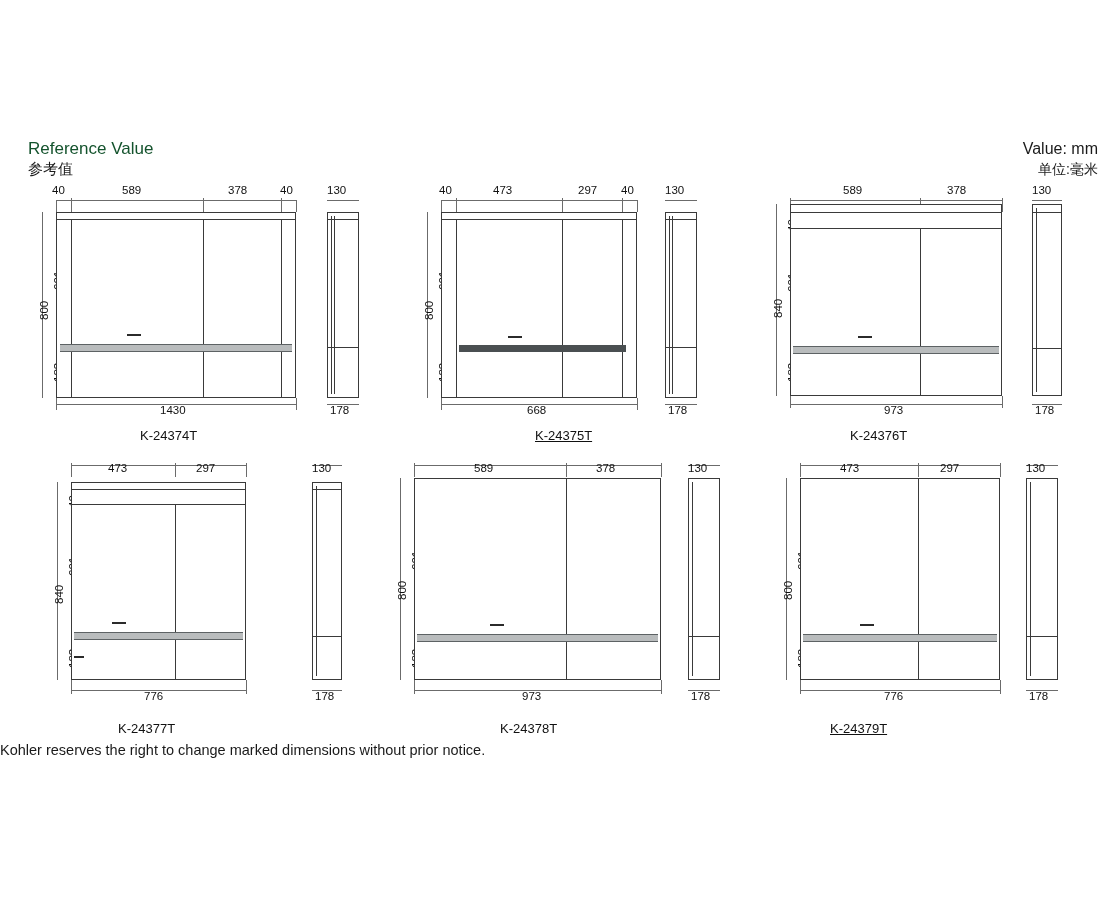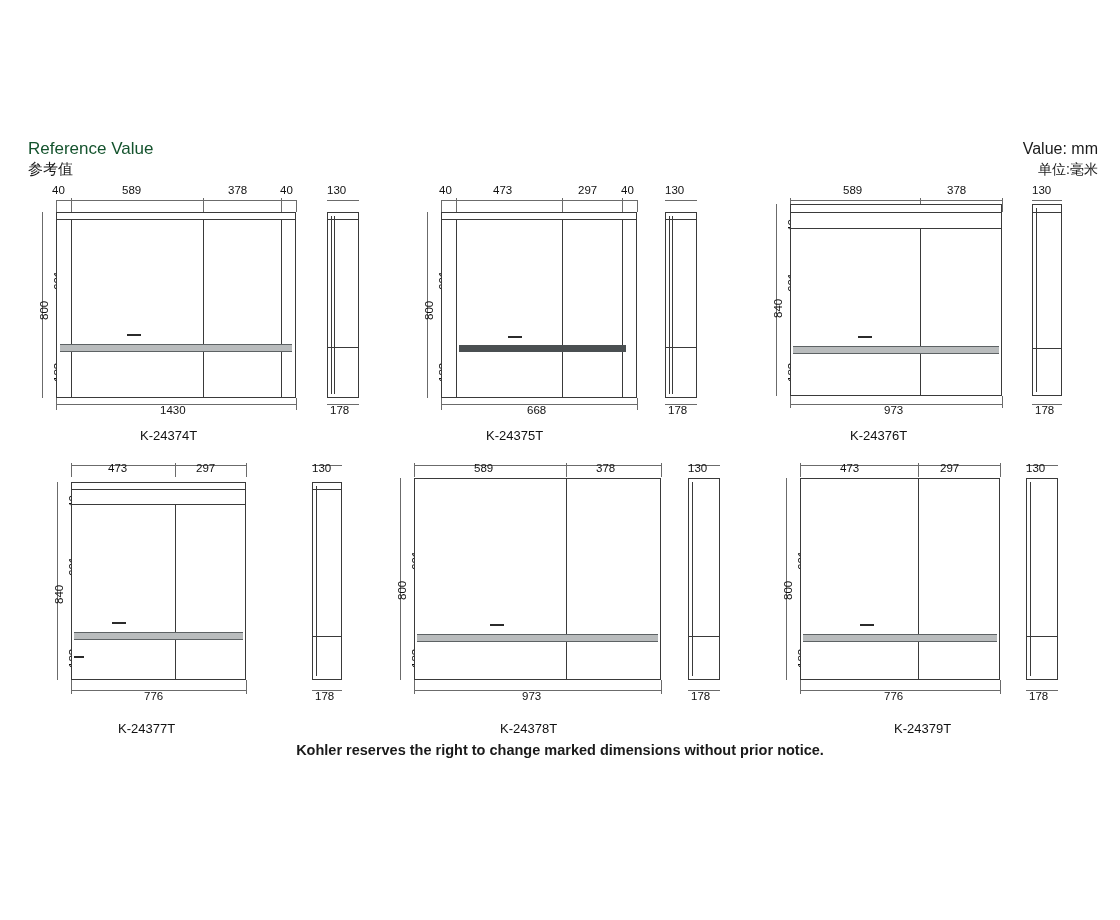--- a/index.html
+++ b/index.html
@@ -13,21 +13,21 @@
   }
   .page{position:absolute;inset:0;}
 
   .hdr-left{position:absolute;left:28px;top:138px;}
   .hdr-left .l1{font-size:17px;line-height:21px;color:#14532d;}
   .hdr-left .l2{font-size:15px;line-height:20px;color:#1a1a1a;}
   .hdr-right{position:absolute;right:22px;top:138px;text-align:right;}
   .hdr-right .l1{font-size:16px;line-height:21px;color:#1a1a1a;}
   .hdr-right .l2{font-size:14px;line-height:20px;color:#1a1a1a;}
 
-  .footer{position:absolute;left:0;right:0;top:740px;text-align:center;font-weight:bold;}
+  .footer{position:absolute;left:0;right:0;top:740px;}
   .footer .f1{font-size:14.5px;line-height:20px;color:#1a1a1a;}
   .footer .f2{font-size:14.5px;line-height:21px;color:#1a1a1a;}
 
   
   .fig{position:absolute;}
   .cap{position:absolute;font-size:13px;color:#111;white-space:nowrap;}
 
   .box{position:absolute;border:1px solid #3a3a3a;box-sizing:border-box;background:#fff;}
   .ln{position:absolute;background:#3a3a3a;}
   .lnh{height:1px;}
@@ -138,21 +138,21 @@
     <div class="ext exth" style="left:665px;top:200px;width:32px;"></div>
     <div class="dim" style="left:665px;top:184px;">130</div>
     <div class="box" style="left:665px;top:212px;width:32px;height:186px;"></div>
     <div class="ln lnv" style="left:669px;top:216px;height:178px;"></div>
     <div class="ln lnv" style="left:672px;top:216px;height:178px;"></div>
     <div class="ln lnh" style="left:665px;top:219px;width:32px;"></div>
     <div class="ln lnh" style="left:665px;top:347px;width:32px;"></div>
     <div class="ext exth" style="left:665px;top:404px;width:32px;"></div>
     <div class="dim" style="left:668px;top:404px;">178</div>
 
-    <div class="cap" style="left:486px;top:428px;">K-24375T</div>
+    <div class="cap" style="left:535px;top:428px;text-decoration:underline;">K-24375T</div>
   </div>
 
   <div class="fig" style="left:0;top:0;">
     <div class="ext exth" style="left:790px;top:200px;width:212px;"></div>
     <div class="ext extv" style="left:790px;top:198px;height:14px;"></div>
     <div class="ext extv" style="left:920px;top:198px;height:14px;"></div>
     <div class="ext extv" style="left:1002px;top:198px;height:14px;"></div>
     <div class="dim" style="left:843px;top:184px;">589</div>
     <div class="dim" style="left:947px;top:184px;">378</div>
 
@@ -293,20 +293,20 @@
     <div class="dim" style="left:884px;top:690px;">776</div>
 
     <div class="ext exth" style="left:1026px;top:465px;width:32px;"></div>
     <div class="dim" style="left:1026px;top:462px;">130</div>
     <div class="box" style="left:1026px;top:478px;width:32px;height:202px;"></div>
     <div class="ln lnv" style="left:1030px;top:482px;height:194px;"></div>
     <div class="ln lnh" style="left:1026px;top:636px;width:32px;"></div>
     <div class="ext exth" style="left:1026px;top:690px;width:32px;"></div>
     <div class="dim" style="left:1029px;top:690px;">178</div>
 
-    <div class="cap" style="left:894px;top:721px;">K-24379T</div>
+    <div class="cap" style="left:830px;top:721px;text-decoration:underline;">K-24379T</div>
   </div>
 
   <div class="footer">
     <div class="f1">Kohler reserves the right to change marked dimensions without prior notice.</div>
   </div>
 
 </div>
 
 </body></html>

